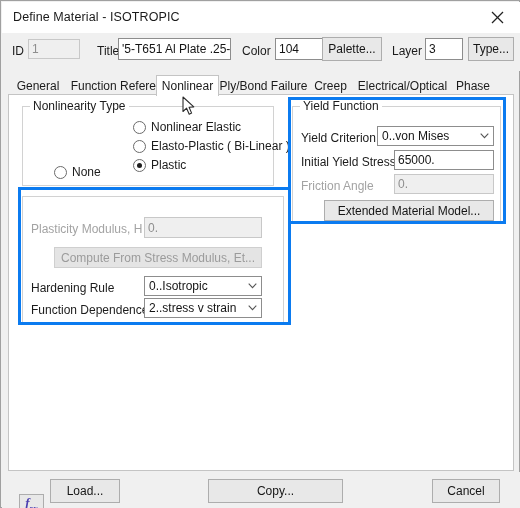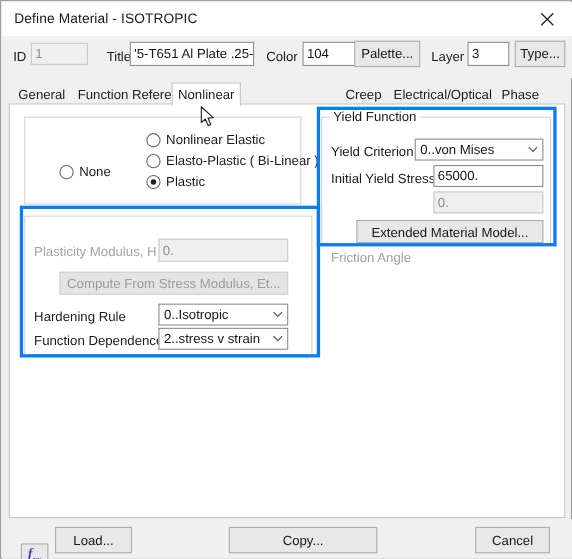--- a/index.html
+++ b/index.html
@@ -306,30 +306,32 @@
     <div class="lbl" style="left:390px; top:11px;">Layer</div>
     <div class="tbox" style="left:423px; top:5px; width:38px; height:22px;">3</div>
 
     <div class="btn" style="left:466px; top:4px; width:46px; height:24px;">Type...</div>
   </div>
 
   <div class="tabstrip">
     <div class="tab" style="left:0px;   width:60px;">General</div>
     <div class="tab" style="left:60px;  width:116px;">Function References</div>
     <div class="tab active" style="left:148px; width:63px;">Nonlinear</div>
+    <div class="tab" style="left:207px; width:97px;">Ply/Bond Failure</div>
     <div class="tab" style="left:300px; width:45px;">Creep</div>
     <div class="tab" style="left:343px; width:103px;">Electrical/Optical</div>
     <div class="tab" style="left:444px; width:42px;">Phase</div>
   </div>
 
   <div class="panel">
 
     <div class="group" style="left:13px; top:11px; width:252px; height:80px;">
-
-      <div class="radio" style="left:31px; top:42px;align-items:flex-end;">
+      <div class="group-title">Nonlinearity Type</div>
+
+      <div class="radio" style="left:31px; top:58px;align-items:flex-end;">
         <span class="dot"></span>
         <span class="rtext">None</span>
       </div>
 
       <div class="radio" style="left:110px; top:13px;">
         <span class="dot"></span>
         <span class="rtext">Nonlinear Elastic</span>
       </div>
 
       <div class="radio" style="left:110px; top:32px;">
@@ -380,21 +382,21 @@
         <span class="arrow">
           <svg width="9" height="6" viewBox="0 0 9 6">
               <polyline points="0.7,0.7 4.5,4.6 8.3,0.7" fill="none" stroke="#555" stroke-width="1.1"></polyline>
             </svg>
         </span>
       </div>
 
       <div class="lbl" style="left:8px; top:48px;">Initial Yield Stress</div>
       <div class="tbox" style="left:101px; top:43px; width:100px; height:20px;">65000.</div>
 
-      <div class="lbl dim" style="left:8px; top:72px;margin-top:48px;">Friction Angle</div>
+      <div class="lbl dim" style="left:8px; top:72px;">Friction Angle</div>
       <div class="tbox disabled" style="left:101px; top:67px; width:100px; height:20px;">0.</div>
 
       <div class="btn" style="left:31px; top:93px; width:170px; height:21px;">Extended Material Model...</div>
     </div>
 
     <div class="hl" style="left:9px; top:92px; width:273px; height:138px;"></div>
     <div class="hl" style="left:279px; top:2px; width:218px; height:127px;"></div>
 
     <div class="cursor" style="left:173px; top:1px;">
       <svg width="14" height="20" viewBox="0 0 14 20">

